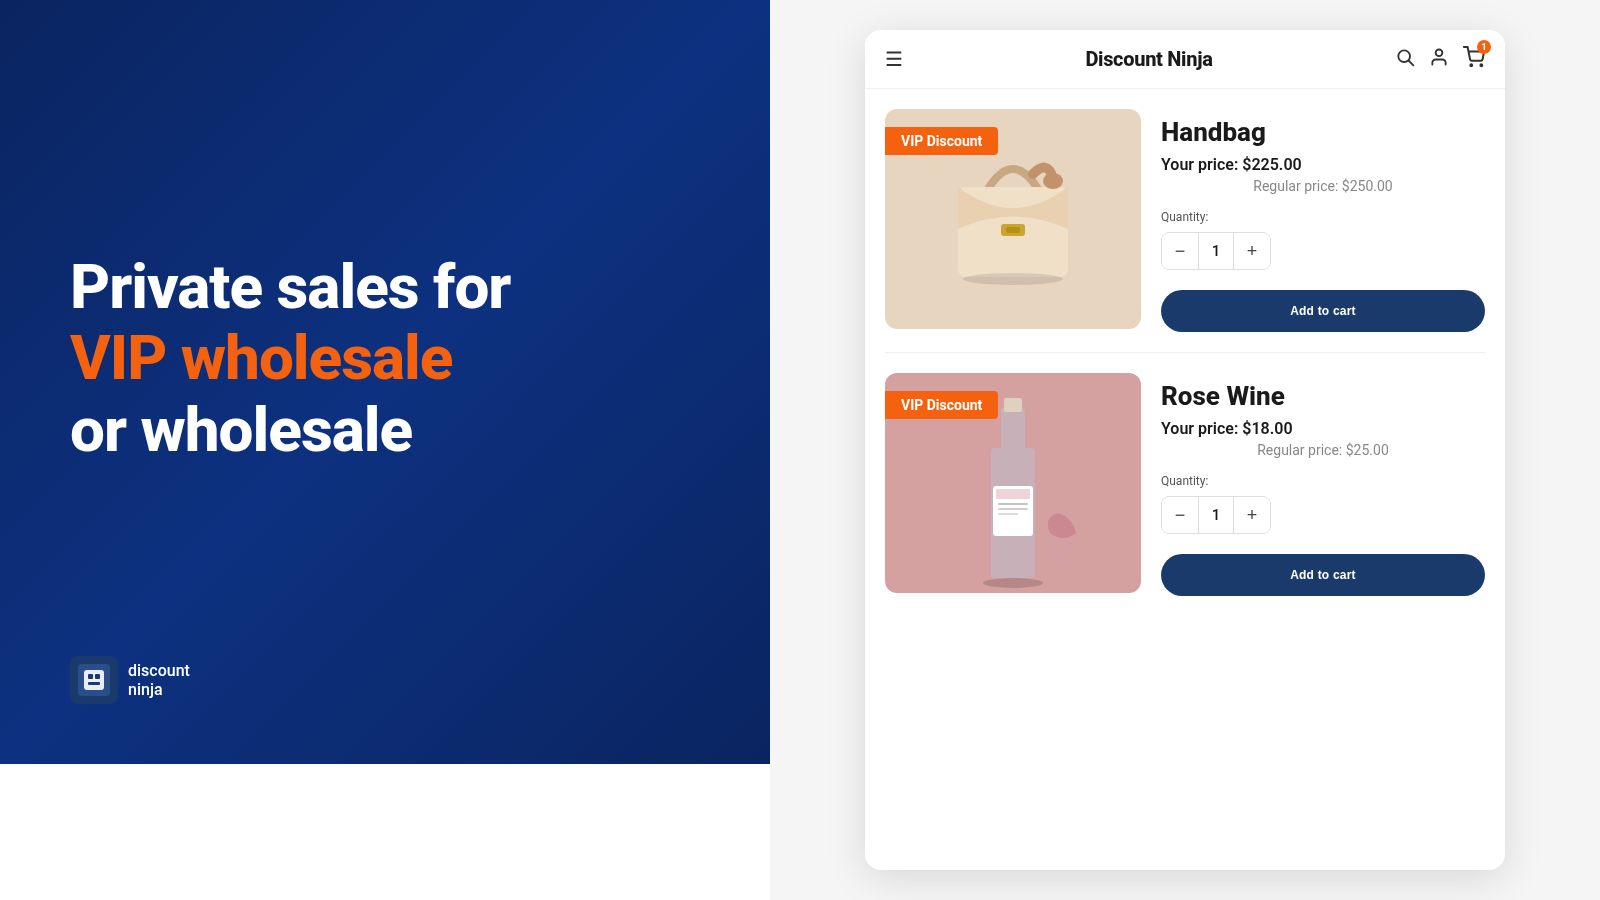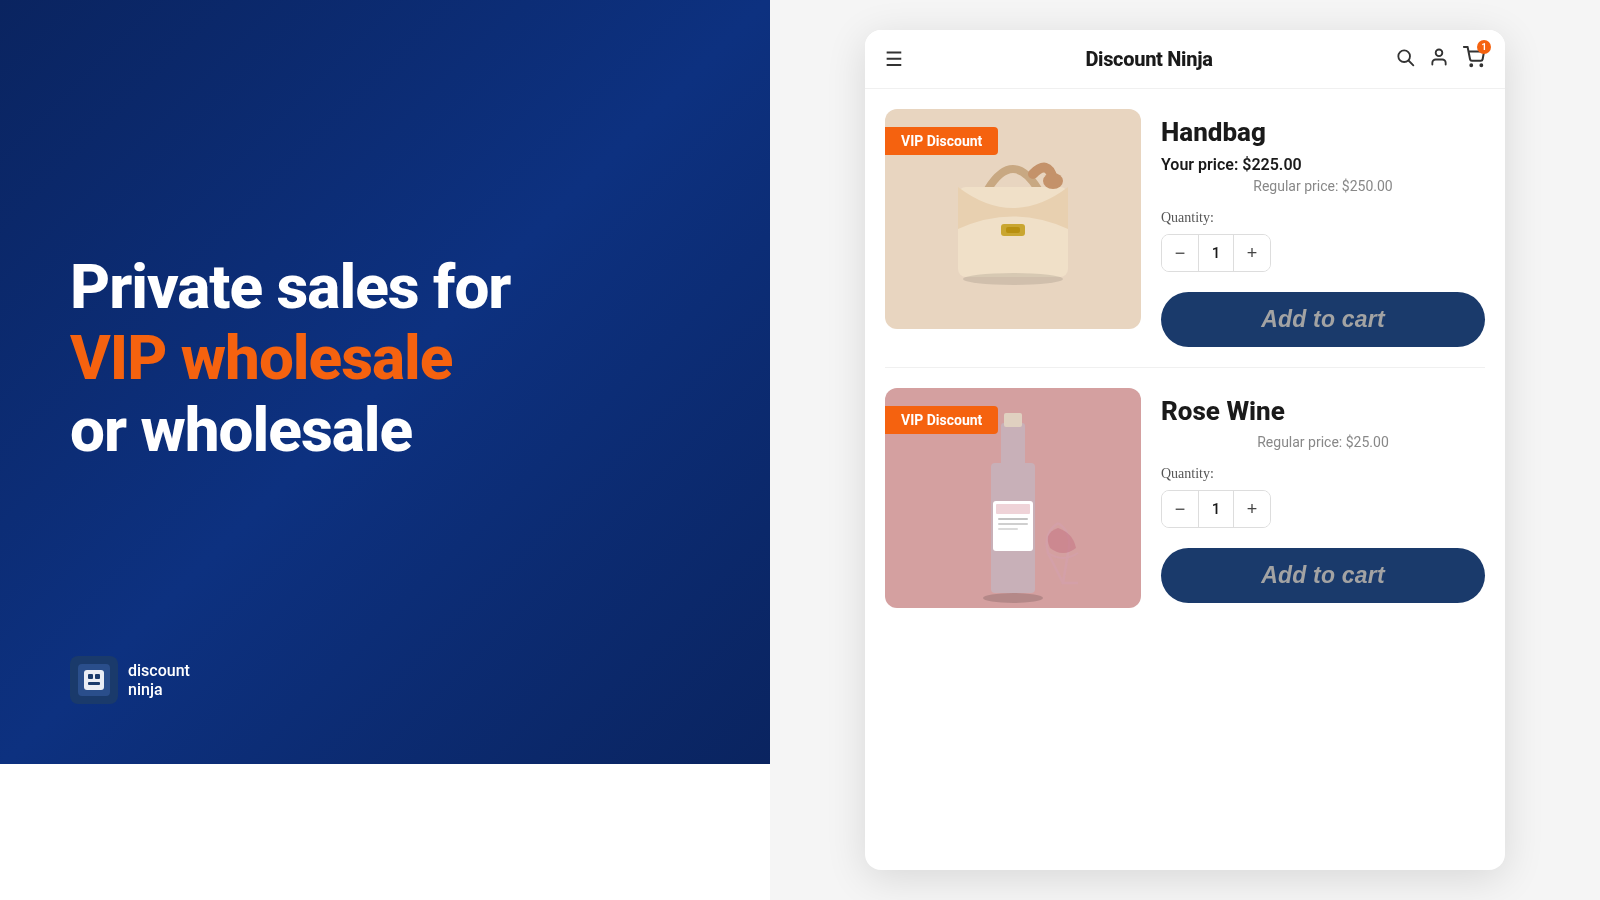--- a/index.html
+++ b/index.html
@@ -232,24 +232,23 @@
     }
 
     .regular-price {
       font-size: 14px;
       color: #888;
       margin-bottom: 16px;
       text-align: center;
     }
 
     .quantity-label {
-      font-size: 14px;
+      font-size: 12px;
       color: #555;
       margin-bottom: 8px;
-      font-family: Liberation Serif, serif;
     }
 
     .quantity-control {
       display: flex;
       align-items: center;
       gap: 0;
       margin-bottom: 20px;
       border: 1.5px solid #ddd;
       border-radius: 8px;
       width: fit-content;
@@ -278,30 +277,29 @@
       justify-content: center;
       font-size: 15px;
       font-weight: 500;
       color: #1a1a1a;
       border-left: 1.5px solid #ddd;
       border-right: 1.5px solid #ddd;
     }
 
     .add-to-cart-btn {
       background: #1a3a6b;
-      color: #a3a3a3;
+      color: #ffffff;
       border: none;
       border-radius: 50px;
       padding: 14px 30px;
-      font-size: 23px;
+      font-size: 12px;
       font-weight: 600;
       cursor: pointer;
       width: 100%;
       letter-spacing: 0.2px;
-      font-style: italic;
     }
 
     
     .bag-svg {
       width: 160px;
       height: 180px;
     }
 
     
     .product-divider {
@@ -441,20 +439,24 @@
               <path d="M135 190 Q150 200 165 190" stroke="#d4a0a8" stroke-width="2" fill="none"></path>
 
               <path d="M137 185 Q150 195 163 185 Q160 170 145 165 Q130 170 137 185Z" fill="#c47080" opacity="0.5"></path>
 
               <ellipse cx="100" cy="235" rx="30" ry="5" fill="rgba(0,0,0,0.15)"></ellipse>
             </svg>
           </div>
         </div>
         <div class="product-details">
           <div class="product-name">Rose Wine</div>
+          <div class="your-price">
+            <span>Your price:</span>
+            <span>$18.00</span>
+          </div>
           <div class="regular-price">
             <span>Regular price:</span>
             <span>$25.00</span>
           </div>
           <div class="quantity-label">Quantity:</div>
           <div class="quantity-control">
             <button class="qty-btn">−</button>
             <div class="qty-value">1</div>
             <button class="qty-btn">+</button>
           </div>

